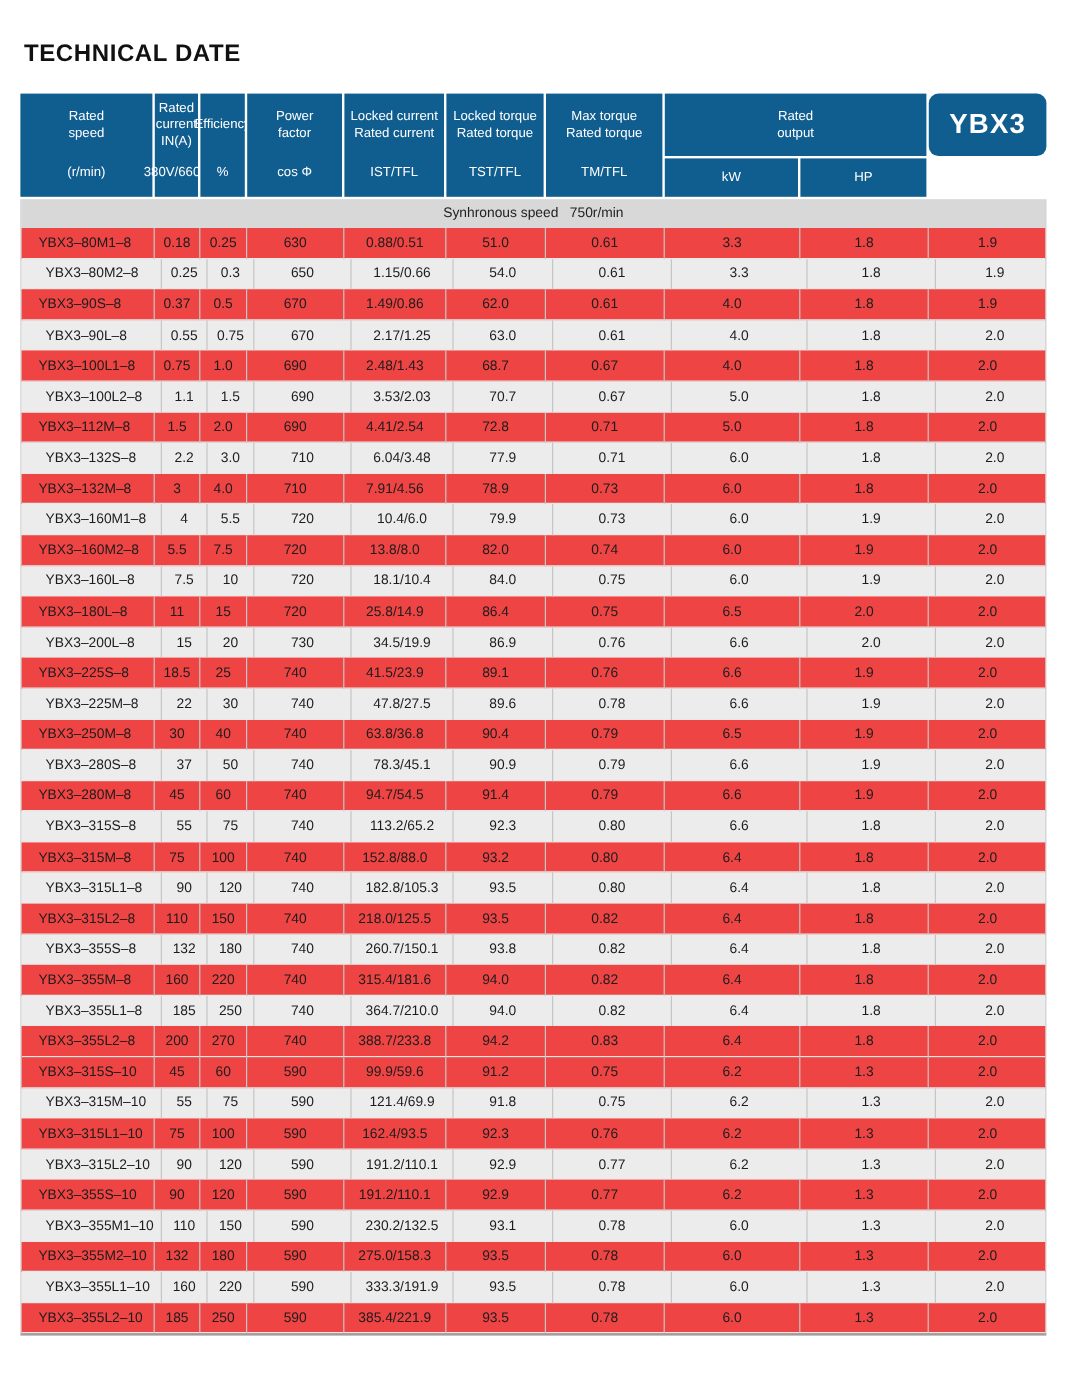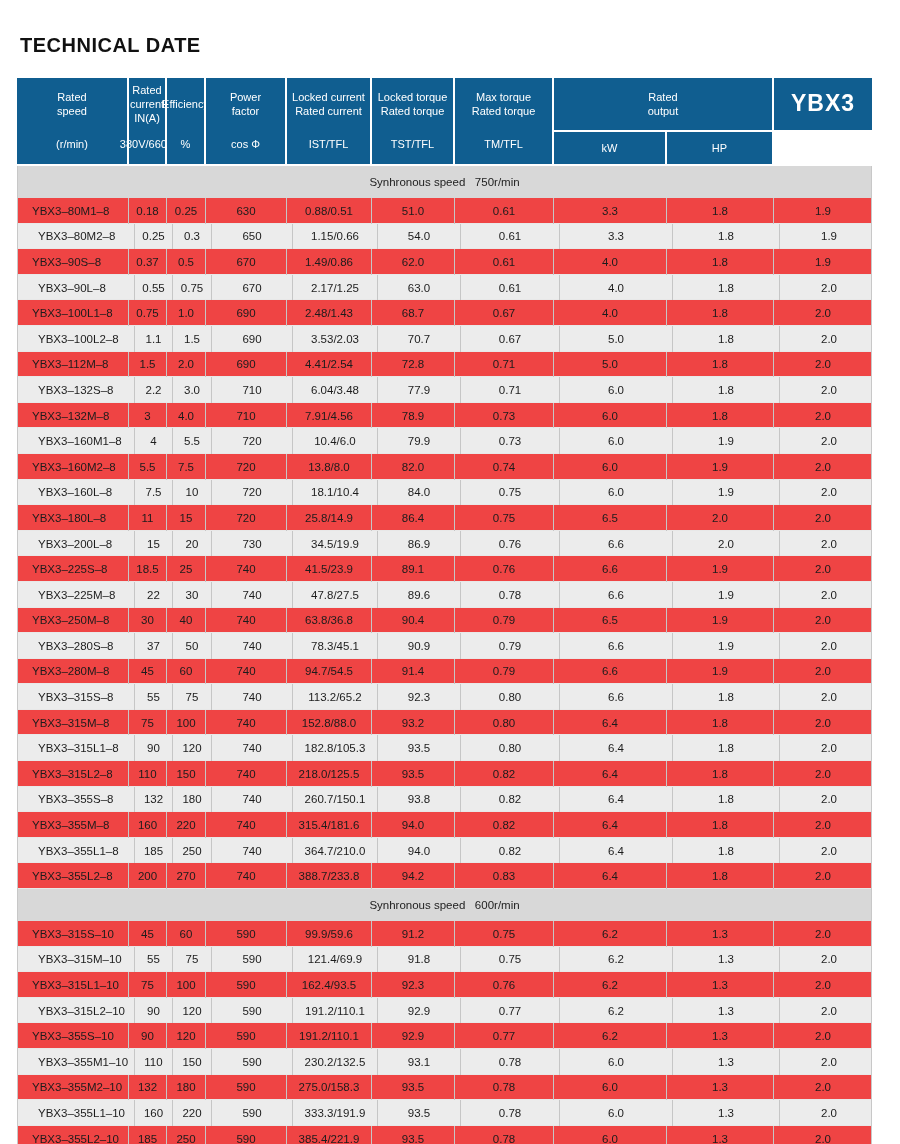--- a/index.html
+++ b/index.html
@@ -29,30 +29,30 @@
   .hcell {
     background: #105e90; color: #ffffff;
     display: flex; align-items: center; justify-content: center;
     text-align: center; font-size: 11px; line-height: 1.3;
     white-space: pre-line;
   }
   .hcell.span2r { grid-row: 1 / span 2; flex-direction: column; justify-content: flex-start; }
   .hcell.span2c { grid-column: span 2; }
   .h-top-part { height: 52px; display: flex; align-items: center; justify-content: center; white-space: pre-line; }
   .h-bot-part { height: 28px; display: flex; align-items: center; justify-content: center; white-space: pre-line; }
-  .brand-cell { font-size: 23px; font-weight: 700; letter-spacing: 1px; }
+  .brand-cell { font-size: 23px; font-weight: 700; letter-spacing: 1px; border-radius: 8px; }
   
   .tbody {
     border-left: 1px solid #c8c8c8;
     border-right: 1px solid #c8c8c8;
     border-bottom: 2px solid #9e9e9e;
     margin-top: 2px;
   }
   .band {
-    height: 32px; background: #d8d8d8;
+    height: 24px; background: #d8d8d8;
     display: flex; align-items: center; justify-content: center;
     font-size: 11.5px; color: #222; white-space: pre;
   }
   .row {
     display: grid;
     grid-template-columns: 111px 38px 39px 81px 85px 83px 99px 113px 107px 98px;
     height: 25.6px;
     background: #ef4444;
     box-shadow: inset 0 -1px #e8e8e8;
   }
@@ -443,21 +443,20 @@
         <div class="cell c1">200</div>
         <div class="cell c2">270</div>
         <div class="cell c3">740</div>
         <div class="cell c4">388.7/233.8</div>
         <div class="cell c5">94.2</div>
         <div class="cell c6">0.83</div>
         <div class="cell c7">6.4</div>
         <div class="cell c8">1.8</div>
         <div class="cell c9">2.0</div>
       </div>
-      <div class="band">Synhronous speed   600r/min</div>
       <div class="row">
         <div class="cell c0">YBX3–315S–10</div>
         <div class="cell c1">45</div>
         <div class="cell c2">60</div>
         <div class="cell c3">590</div>
         <div class="cell c4">99.9/59.6</div>
         <div class="cell c5">91.2</div>
         <div class="cell c6">0.75</div>
         <div class="cell c7">6.2</div>
         <div class="cell c8">1.3</div>

